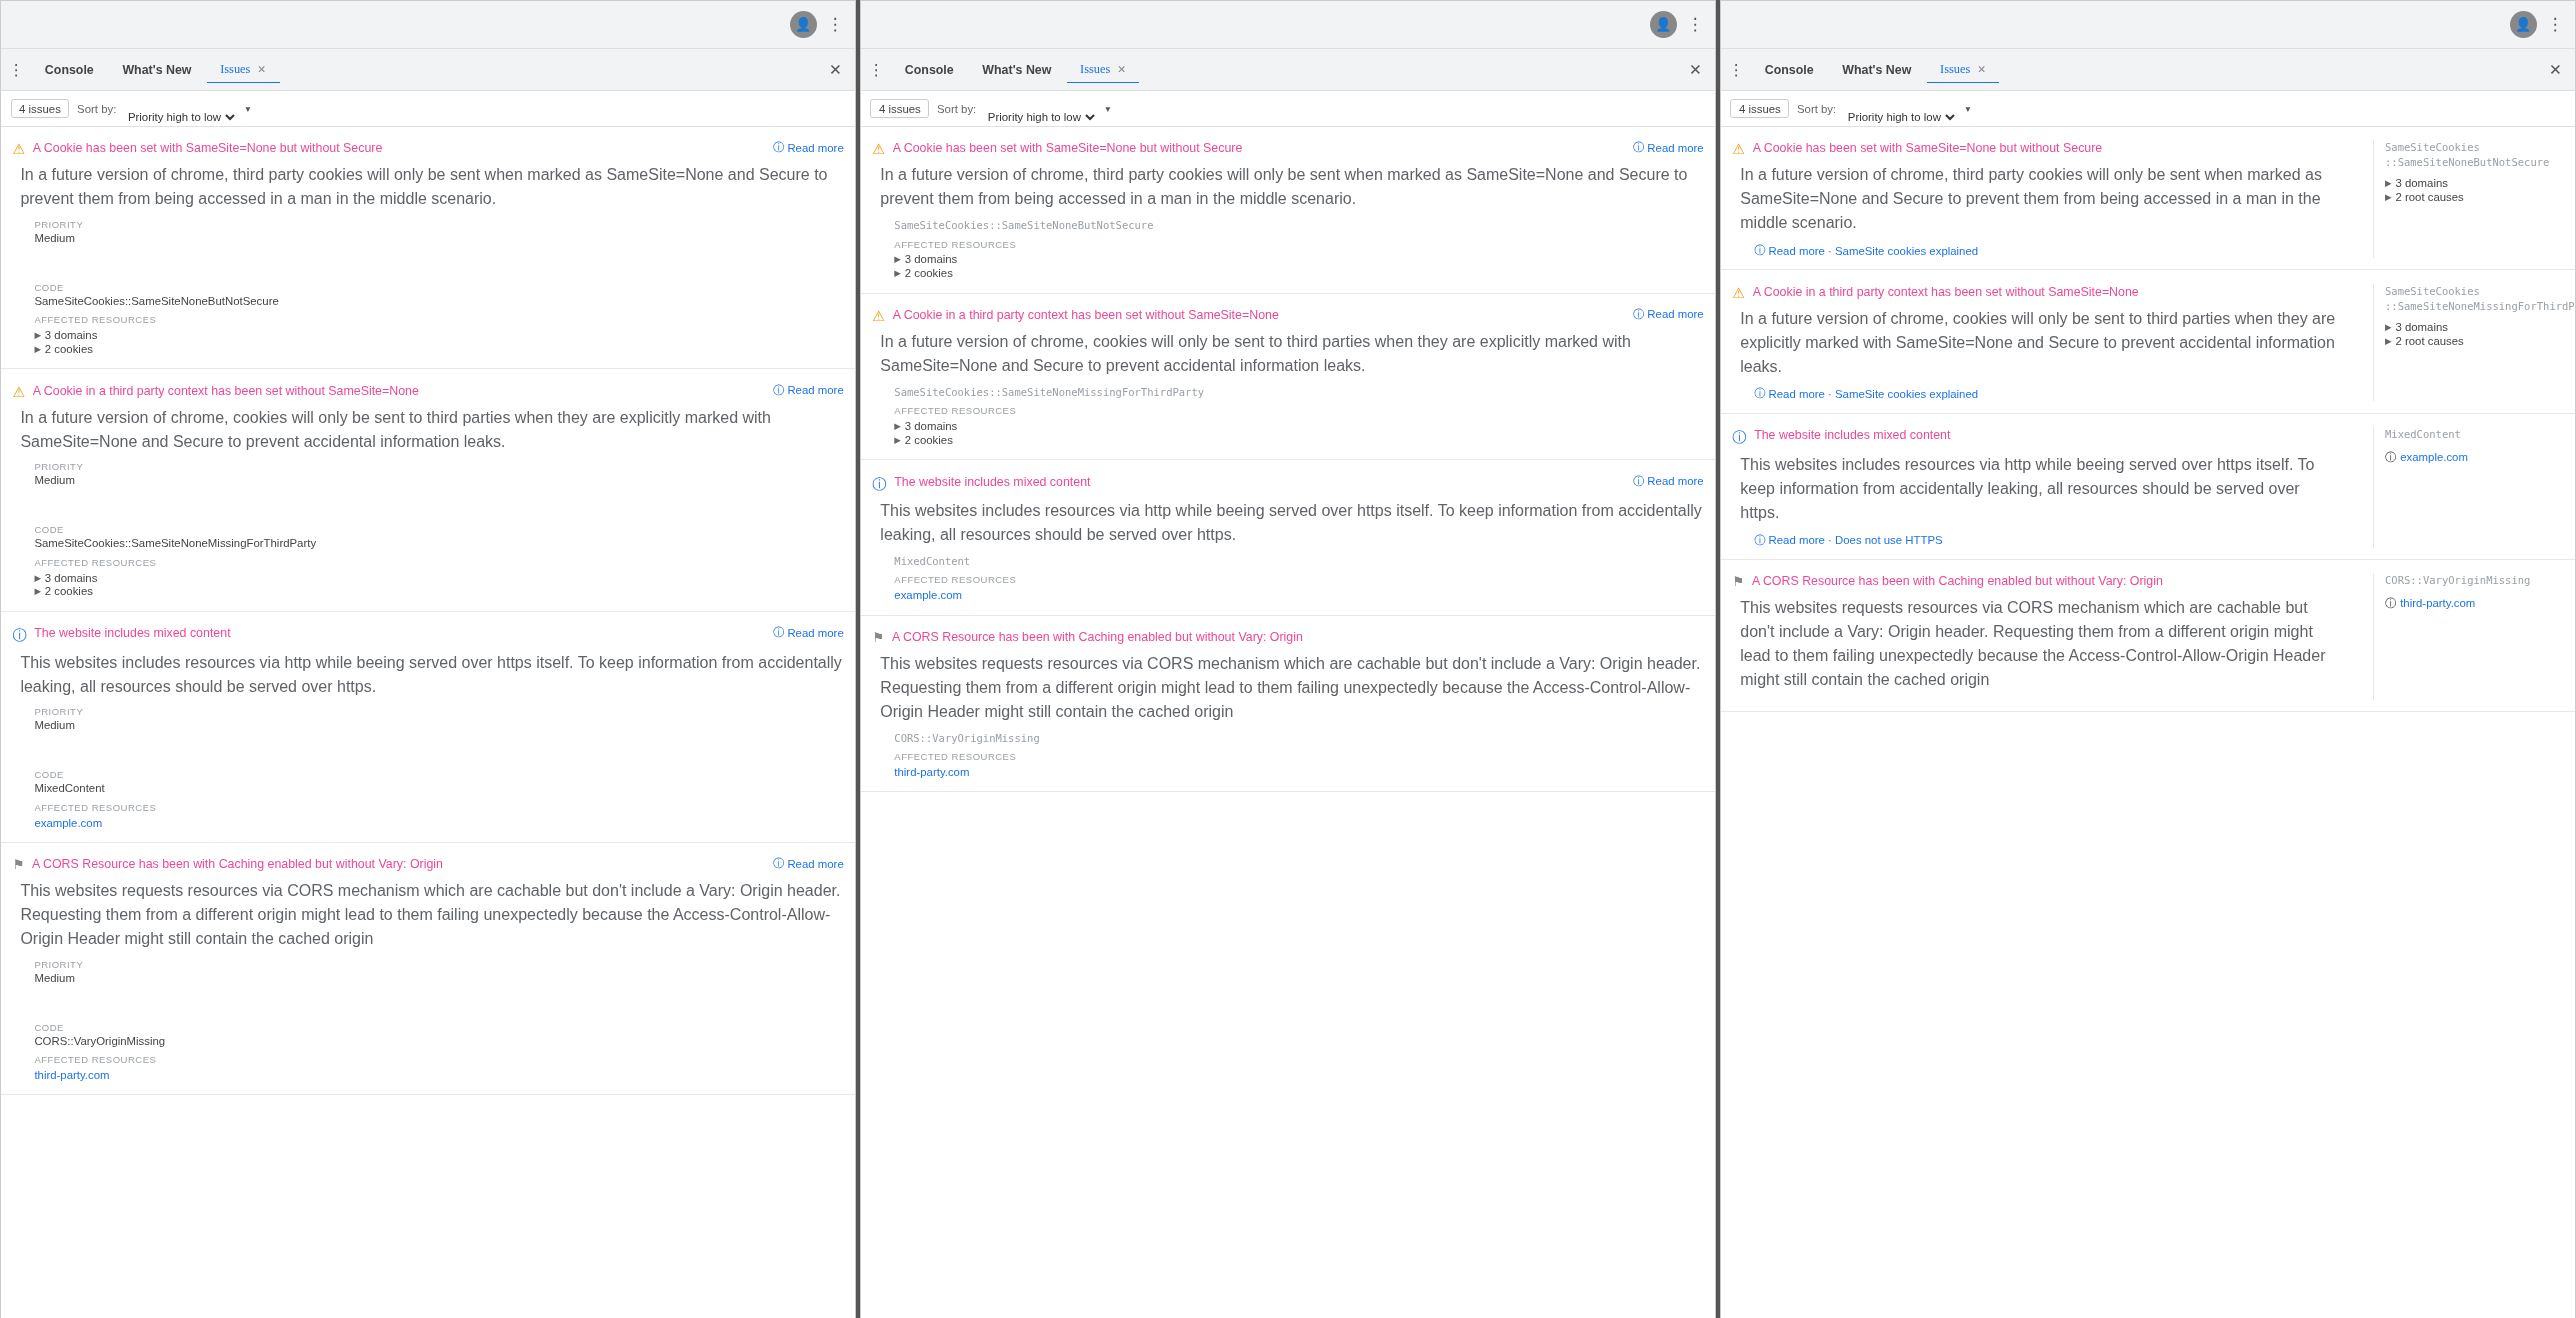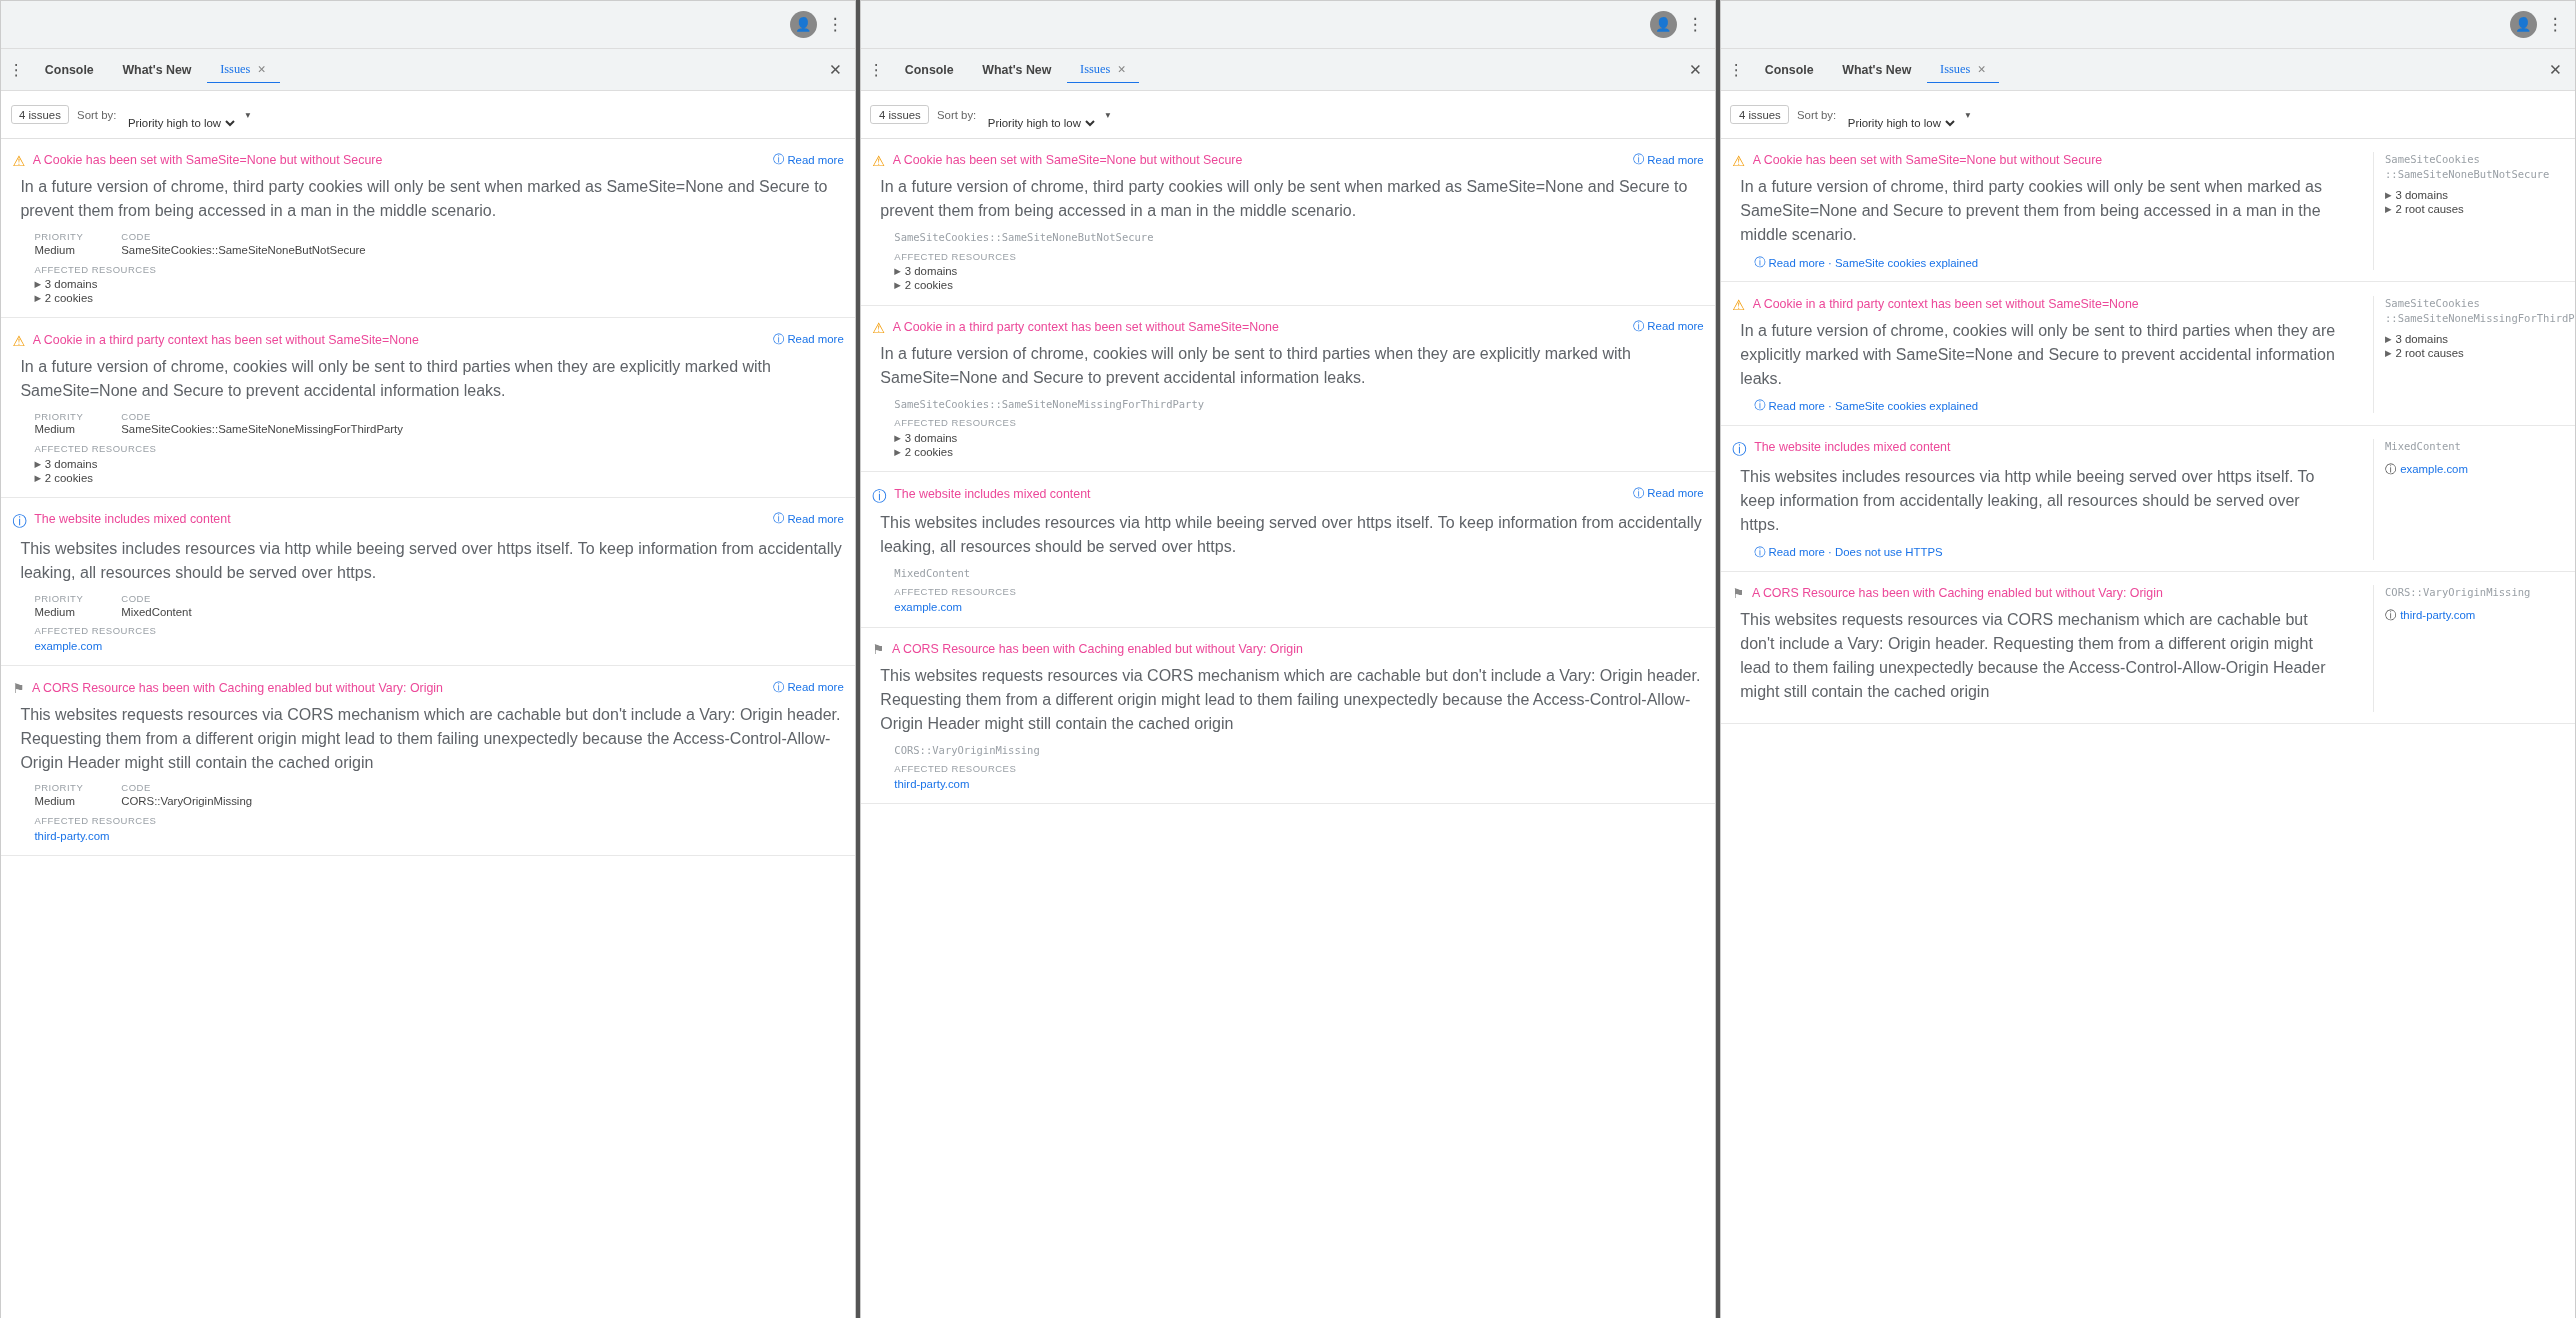--- a/index.html
+++ b/index.html
@@ -88,21 +88,21 @@
     }
     .close-btn {
       margin-left: auto;
       color: #555;
       font-size: 15.3px;
       cursor: pointer;
       padding: 3.8px 5.7px;
     }
     .filter-bar {
       background: #fff;
-      height: 48px;
+      height: 36px;
       display: flex;
       align-items: center;
       padding: 0 9.5px;
       border-bottom: 1px solid #e0e0e0;
       gap: 7.6px;
       flex-shrink: 0;
     }
     .issues-count {
       font-size: 11.4px;
       color: #444;
@@ -188,20 +188,21 @@
       color: #9aa0a6;
       margin-left: 22px;
       margin-bottom: 7.6px;
       font-family: monospace;
     }
     .meta-row {
       display: flex;
       gap: 38px;
       margin-left: 22px;
       margin-bottom: 7.6px;
+      flex-direction: column;
     }
     .meta-col { }
     .meta-label {
       font-size: 9.5px;
       color: #9aa0a6;
       letter-spacing: 0.5px;
       text-transform: uppercase;
       margin-bottom: 1.9px;
     }
     .meta-value {

